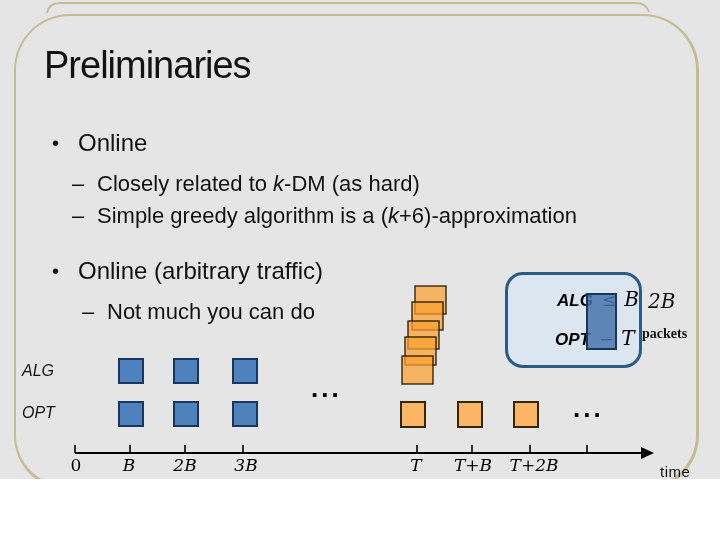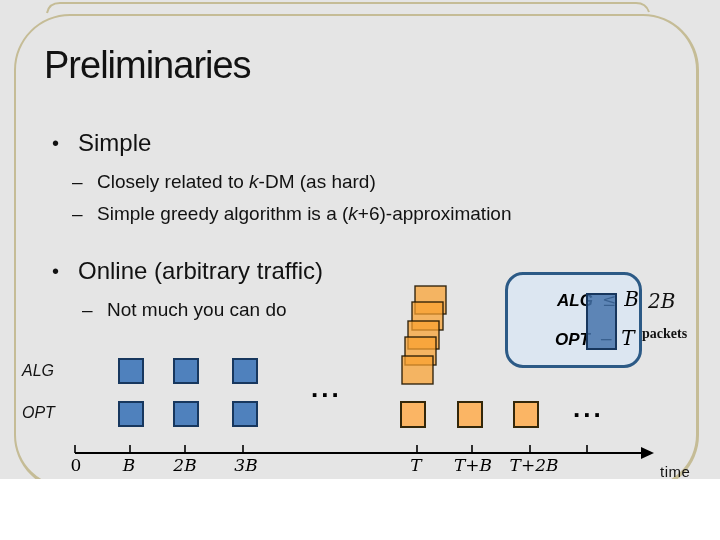--- a/index.html
+++ b/index.html
@@ -9,21 +9,21 @@
   }
   .abs { position:absolute; }
   .frame {
     position:absolute; left:14px; top:14px; width:685px; height:477px;
     border:2px solid #C5BC96; border-bottom-width:4px; border-right-width:3px;
     border-radius:56px; box-sizing:border-box;
   }
   .title { position:absolute; left:44px; top:44px; font-size:38px; letter-spacing:-1px; }
   .bullet { position:absolute; font-size:24px; white-space:nowrap; }
   .bullet .marker { display:inline-block; width:26px; font-size:20px; vertical-align:1px; }
-  .sub { position:absolute; font-size:19px; white-space:nowrap; }
+  .sub { position:absolute; font-size:22px; white-space:nowrap; }
   .sub .dash { display:inline-block; width:25px; }
   .kvar { font-style:italic; }
   .rowlabel { position:absolute; left:22px; font-style:italic; font-size:16px; }
   .sq { position:absolute; width:26px; height:26px; box-sizing:border-box; }
   .sq.blue  { background:#4F81BD; border:2px solid #17375E; }
   .sq.orange{ background:#FBB564; border:2px solid #33270A; }
   .dots { position:absolute; font-size:26px; font-weight:900; letter-spacing:3px; color:#000; }
   .callout {
     position:absolute; left:505px; top:272px; width:137px; height:96px;
     background:#DCE6F1; border:3px solid #2C5A86; border-radius:18px; box-sizing:border-box;
@@ -51,21 +51,21 @@
 <div class="slide">
 
   <div class="frame"></div>
   <svg class="abs" style="left:0;top:0" width="720" height="18">
     <path d="M 47 13 Q 49 3 60 3 L 636 3 Q 646 3 649 12" stroke="#C5BC96" stroke-width="2" fill="none"></path>
   </svg>
 
   <div class="title">Preliminaries</div>
 
   <div class="bullet" style="left:52px;top:129px">
-    <span class="marker">•</span><span>Simple</span>
+    <span class="marker">•</span><span>Online</span>
   </div>
   <div class="sub" style="left:72px;top:171px">
     <span class="dash">–</span><span>Closely related to </span><span class="kvar">k</span><span>-DM (as hard)</span>
   </div>
   <div class="sub" style="left:72px;top:203px">
     <span class="dash">–</span><span>Simple greedy algorithm is a (</span><span class="kvar">k</span><span>+6)-approximation</span>
   </div>
 
   <div class="bullet" style="left:52px;top:257px">
     <span class="marker">•</span><span>Online (arbitrary traffic)</span>

